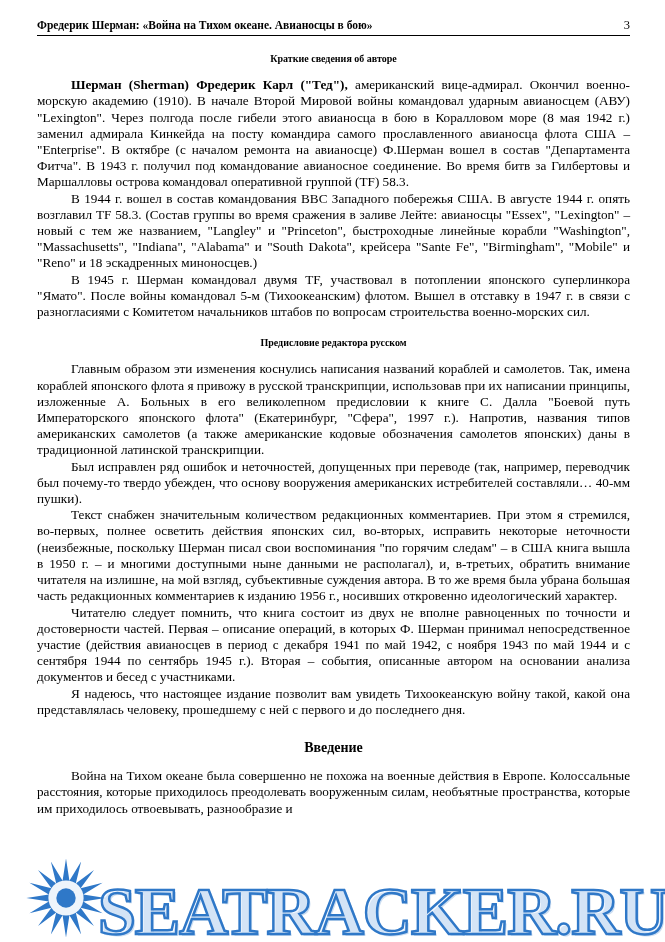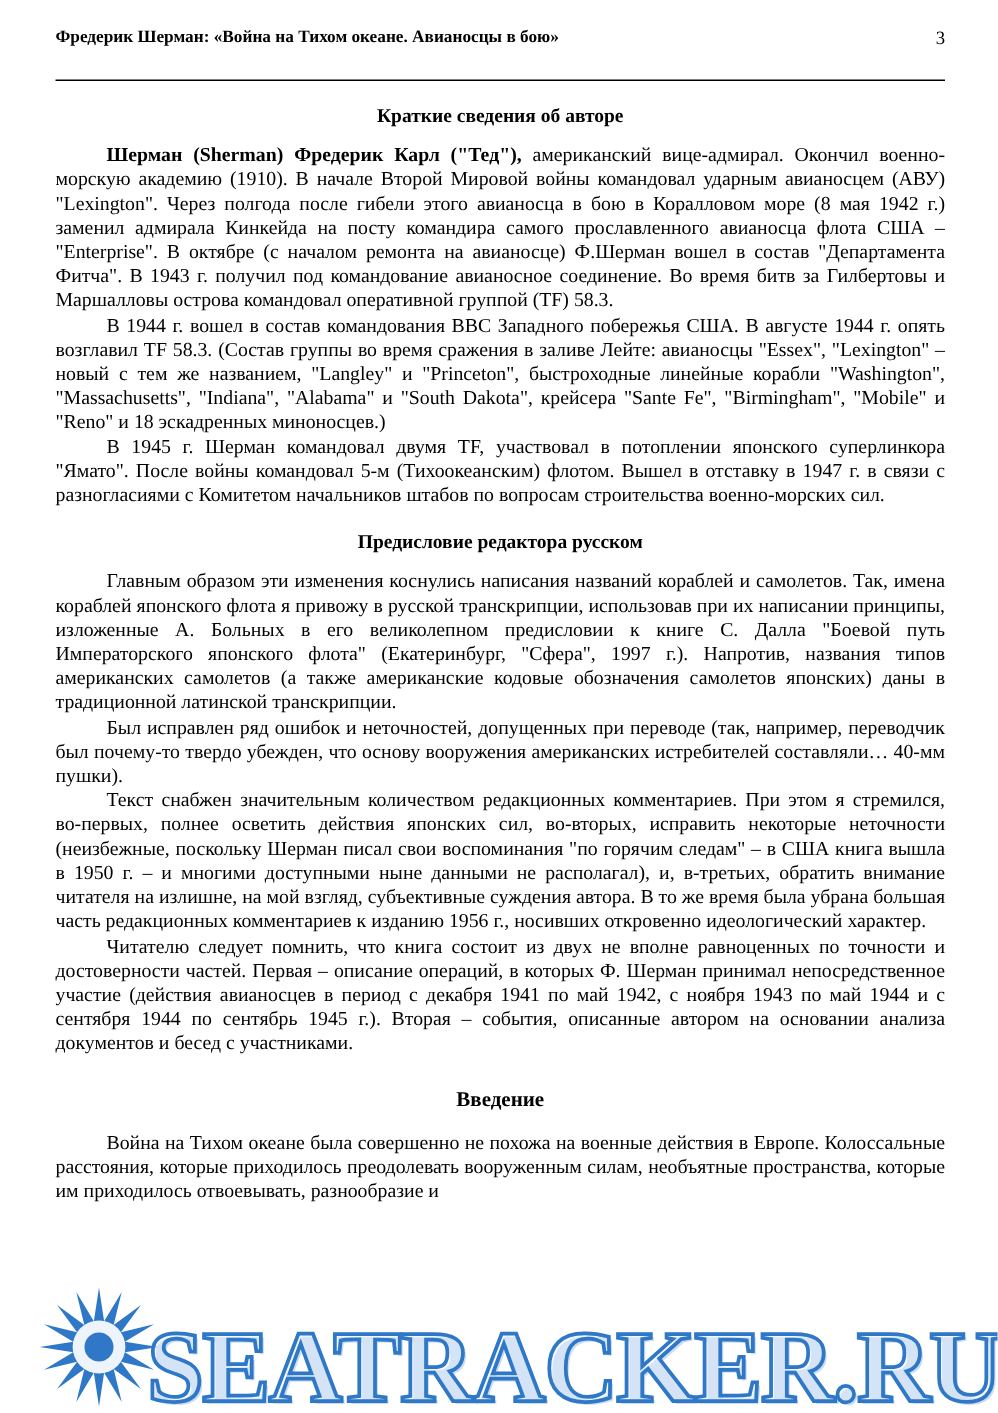--- a/index.html
+++ b/index.html
@@ -17,33 +17,33 @@
     padding: 18px 35px 0 37px;
     overflow: hidden;
   }
   .running-header {
     display: flex;
     justify-content: space-between;
     align-items: flex-end;
     font-weight: bold;
     font-size: 11.5px;
     line-height: 14px;
-    padding-bottom: 21px;
+    padding-bottom: 3px;
     border-bottom: 1.5px solid #000;
   }
   .running-header .pgnum { font-weight: normal; font-size: 12.5px; }
   main {
     font-size: 13.2px;
     line-height: 16.2px;
     text-align: justify;
   }
   .section-heading {
     text-align: center;
     font-weight: bold;
-    font-size: 13px;
+    font-size: 10px;
     margin: 15px 0 10px 0;
   }
   .section-heading.large {
     font-size: 14px;
     margin: 22px 0 12px 0;
   }
   main p { text-indent: 34px; }
   main p b { font-weight: bold; }
 
   .watermark {
@@ -92,20 +92,21 @@
         <p><b>Шерман (Sherman) Фредерик Карл ("Тед"),</b> американский вице-адмирал. Окончил военно-морскую академию (1910). В начале Второй Мировой войны командовал ударным авианосцем (АВУ) "Lexington". Через полгода после гибели этого авианосца в бою в Коралловом море (8 мая 1942 г.) заменил адмирала Кинкейда на посту командира самого прославленного авианосца флота США – "Enterprise". В октябре (с началом ремонта на авианосце) Ф.Шерман вошел в состав "Департамента Фитча". В 1943 г. получил под командование авианосное соединение. Во время битв за Гилбертовы и Маршалловы острова командовал оперативной группой (TF) 58.3.</p>
         <p>В 1944 г. вошел в состав командования ВВС Западного побережья США. В августе 1944 г. опять возглавил TF 58.3. (Состав группы во время сражения в заливе Лейте: авианосцы "Essex", "Lexington" – новый с тем же названием, "Langley" и "Princeton", быстроходные линейные корабли "Washington", "Massachusetts", "Indiana", "Alabama" и "South Dakota", крейсера "Sante Fe", "Birmingham", "Mobile" и "Reno" и 18 эскадренных миноносцев.)</p>
         <p>В 1945 г. Шерман командовал двумя TF, участвовал в потоплении японского суперлинкора "Ямато". После войны командовал 5-м (Тихоокеанским) флотом. Вышел в отставку в 1947 г. в связи с разногласиями с Комитетом начальников штабов по вопросам строительства военно-морских сил.</p>
       </section>
       <section>
         <div class="section-heading">Предисловие редактора русском</div>
         <p>Главным образом эти изменения коснулись написания названий кораблей и самолетов. Так, имена кораблей японского флота я привожу в русской транскрипции, использовав при их написании принципы, изложенные А. Больных в его великолепном предисловии к книге С. Далла "Боевой путь Императорского японского флота" (Екатеринбург, "Сфера", 1997 г.). Напротив, названия типов американских самолетов (а также американские кодовые обозначения самолетов японских) даны в традиционной латинской транскрипции.</p>
         <p>Был исправлен ряд ошибок и неточностей, допущенных при переводе (так, например, переводчик был почему-то твердо убежден, что основу вооружения американских истребителей составляли… 40-мм пушки).</p>
         <p>Текст снабжен значительным количеством редакционных комментариев. При этом я стремился, во-первых, полнее осветить действия японских сил, во-вторых, исправить некоторые неточности (неизбежные, поскольку Шерман писал свои воспоминания "по горячим следам" – в США книга вышла в 1950 г. – и многими доступными ныне данными не располагал), и, в-третьих, обратить внимание читателя на излишне, на мой взгляд, субъективные суждения автора. В то же время была убрана большая часть редакционных комментариев к изданию 1956 г., носивших откровенно идеологический характер.</p>
         <p>Читателю следует помнить, что книга состоит из двух не вполне равноценных по точности и достоверности частей. Первая – описание операций, в которых Ф. Шерман принимал непосредственное участие (действия авианосцев в период с декабря 1941 по май 1942, с ноября 1943 по май 1944 и с сентября 1944 по сентябрь 1945 г.). Вторая – события, описанные автором на основании анализа документов и бесед с участниками.</p>
+        <p>Я надеюсь, что настоящее издание позволит вам увидеть Тихоокеанскую войну такой, какой она представлялась человеку, прошедшему с ней с первого и до последнего дня.</p>
       </section>
       <section>
         <div class="section-heading large">Введение</div>
         <p>Война на Тихом океане была совершенно не похожа на военные действия в Европе. Колоссальные расстояния, которые приходилось преодолевать вооруженным силам, необъятные пространства, которые им приходилось отвоевывать, разнообразие и</p>
       </section>
     </main>
 
   <div class="watermark">
     <svg class="star" viewBox="0 0 100 100" aria-hidden="true">
       <polygon fill="#2f78c8" points="95,50 69.6,53.9 91.6,67.2 66.6,61.1 81.8,81.8 61.1,66.6 67.2,91.6 53.9,69.6 50,95 46.1,69.6 32.8,91.6 38.9,66.6 18.2,81.8 33.4,61.1 8.4,67.2 30.4,53.9 5,50 30.4,46.1 8.4,32.8 33.4,38.9 18.2,18.2 38.9,33.4 32.8,8.4 46.1,30.4 50,5 53.9,30.4 67.2,8.4 61.1,33.4 81.8,18.2 66.6,38.9 91.6,32.8 69.6,46.1"></polygon>

